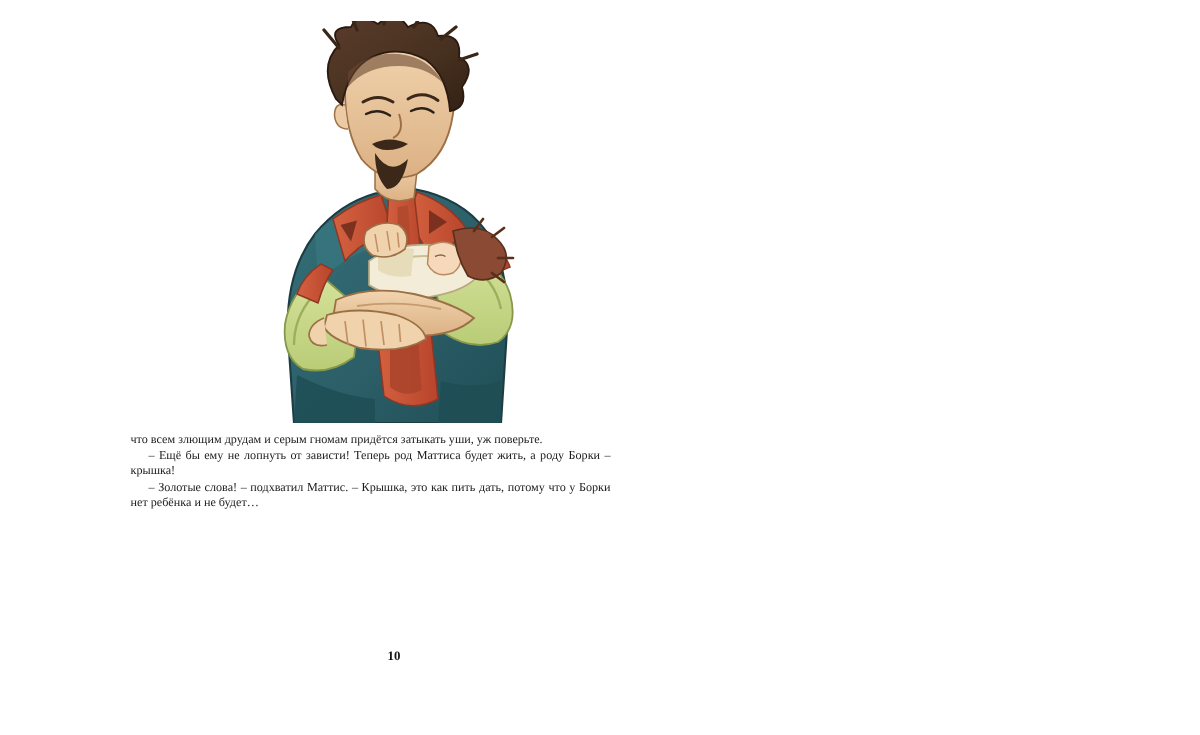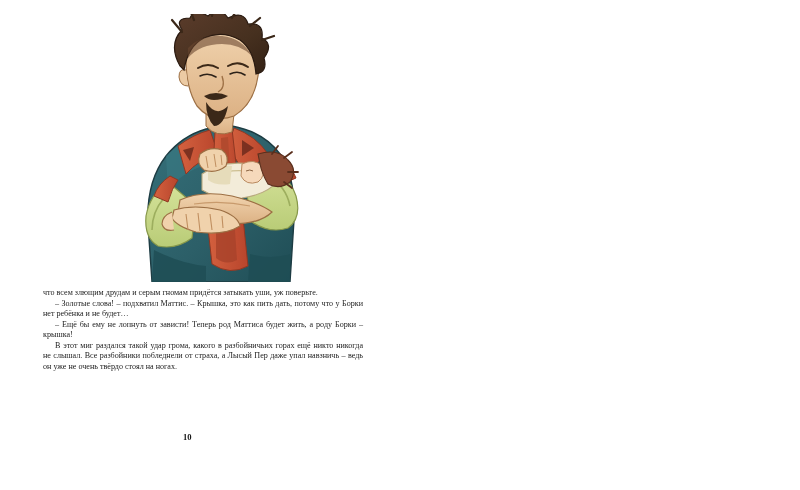--- a/index.html
+++ b/index.html
@@ -17,20 +17,21 @@
   }
   .spread {
     position: absolute;
     inset: 0;
     display: flex;
   }
   .page {
     position: relative;
     height: 368px;
     box-sizing: border-box;
+    margin-left: 44px;
   }
   .page-left  { width: 400px; }
   .page-right { width: 400px; }
 
   
   .illustration {
     position: absolute;
     left: 82px;
     top: 14px;
     width: 250px;
@@ -53,21 +54,21 @@
     text-indent: 12px;
   }
   .textcol p.noindent { text-indent: 0; }
 
   .left-text  { left: 43px;  top: 288px; width: 320px; }
 
   .folio {
     position: absolute;
     font-size: 8.6px;
     font-weight: bold;
-    text-align: left;
+    text-align: right;
     width: 40px;
     color: #151515;
   }
   .folio-left  { left: 183px; top: 432px; }
 </style>
 </head>
 <body>
 
 <div class="spread">
 
@@ -174,23 +175,22 @@
         <path d="M118 140 Q128 132 140 136 Q148 142 144 152 Q134 160 122 156 Q114 150 118 140 Z" fill="#f0d2ac" stroke="#9c6f44" stroke-width="1.1"></path>
         <path d="M124 142 L126 154 M132 140 L134 153 M139 141 L140 151" stroke="#c08f60" stroke-width="1" fill="none"></path>
 
         <path d="M72 236 Q100 250 124 252 L124 268 L70 268 Z" fill="#1f4d55" opacity=".85"></path>
         <path d="M168 240 Q190 246 208 240 L208 268 L166 268 Z" fill="#1f4d55" opacity=".85"></path>
       </svg>
     </div>
 
     <div class="textcol left-text">
       <p class="noindent">что всем злющим друдам и серым гномам придётся затыкать уши, уж поверьте.</p>
+      <p>– Ещё бы ему не лопнуть от зависти! Теперь род Маттиса будет жить, а роду Борки – крышка!</p>
       <p>– Золотые слова! – подхватил Маттис. – Крышка, это как пить дать, потому что у Борки нет ребёнка и не будет…</p>
-      <p>– Ещё бы ему не лопнуть от зависти! Теперь род Маттиса будет жить, а роду Борки – крышка!</p>
-      <p>В этот миг раздался такой удар грома, какого в разбойничьих горах ещё никто никогда не слышал. Все разбойники побледнели от страха, а Лысый Пер даже упал навзничь – ведь он уже не очень твёрдо стоял на ногах.</p>
     </div>
 
     <div class="folio folio-left">10</div>
   </div>
 
   <div class="page page-right">
 
     
 
     

